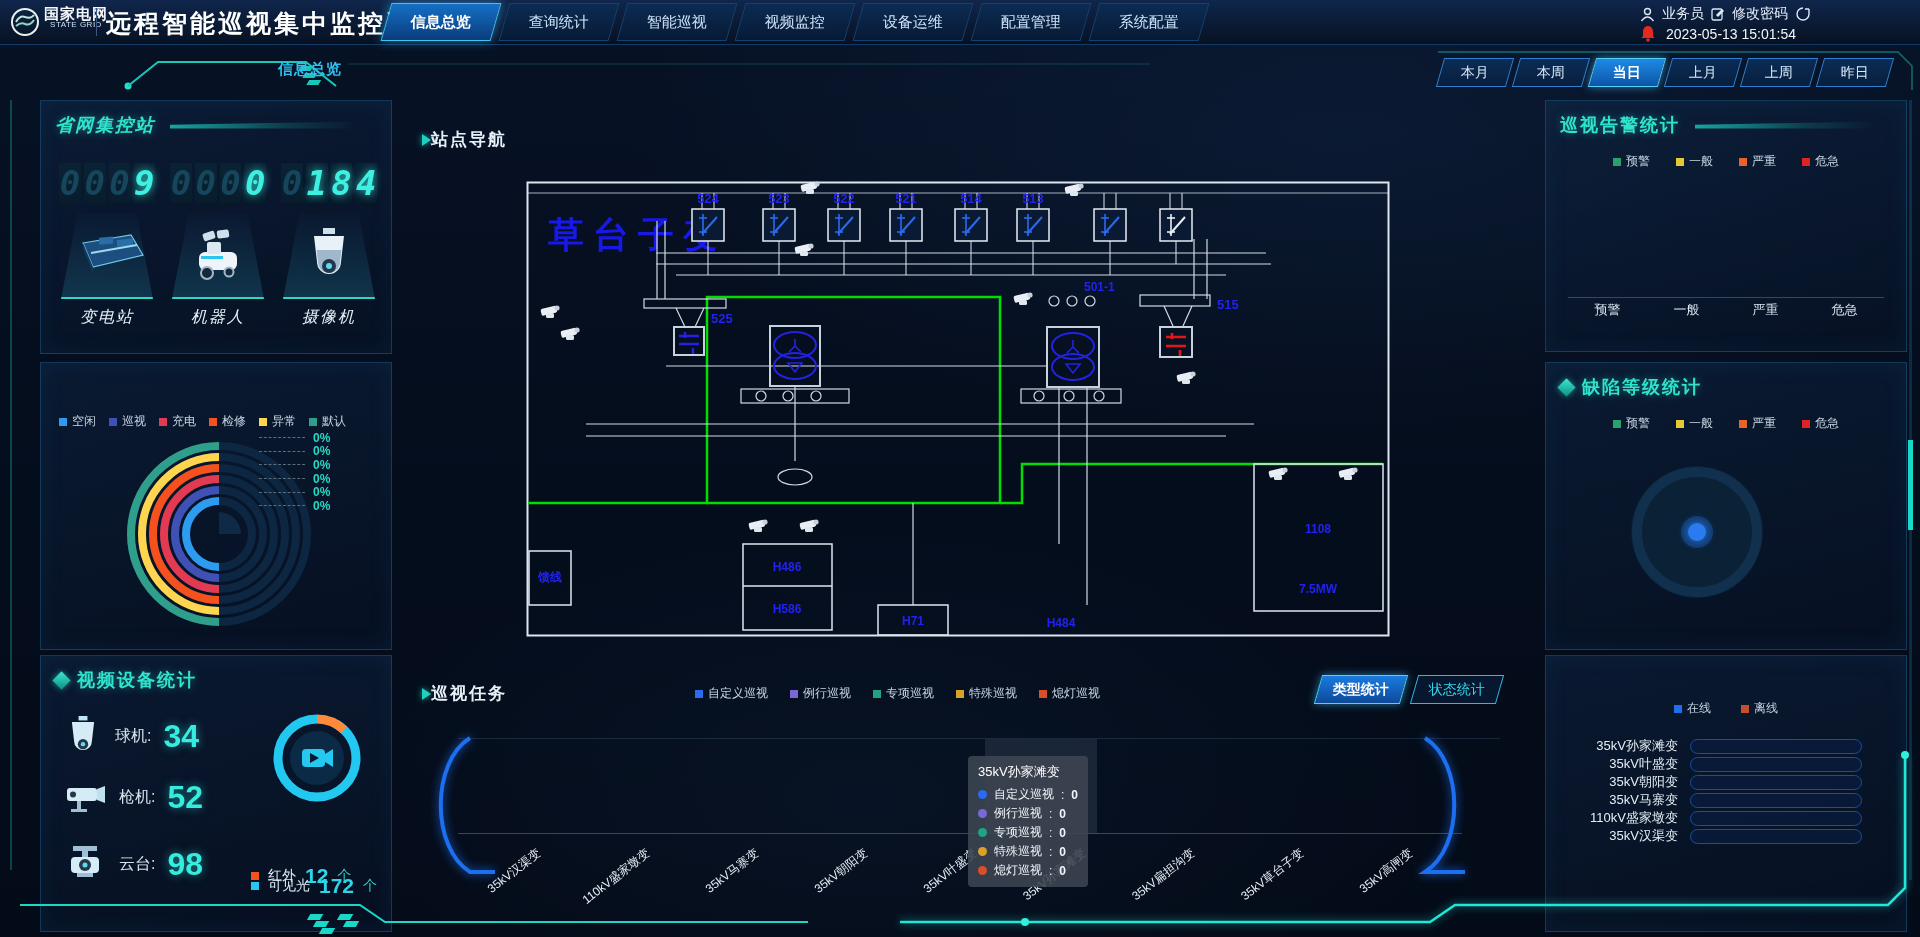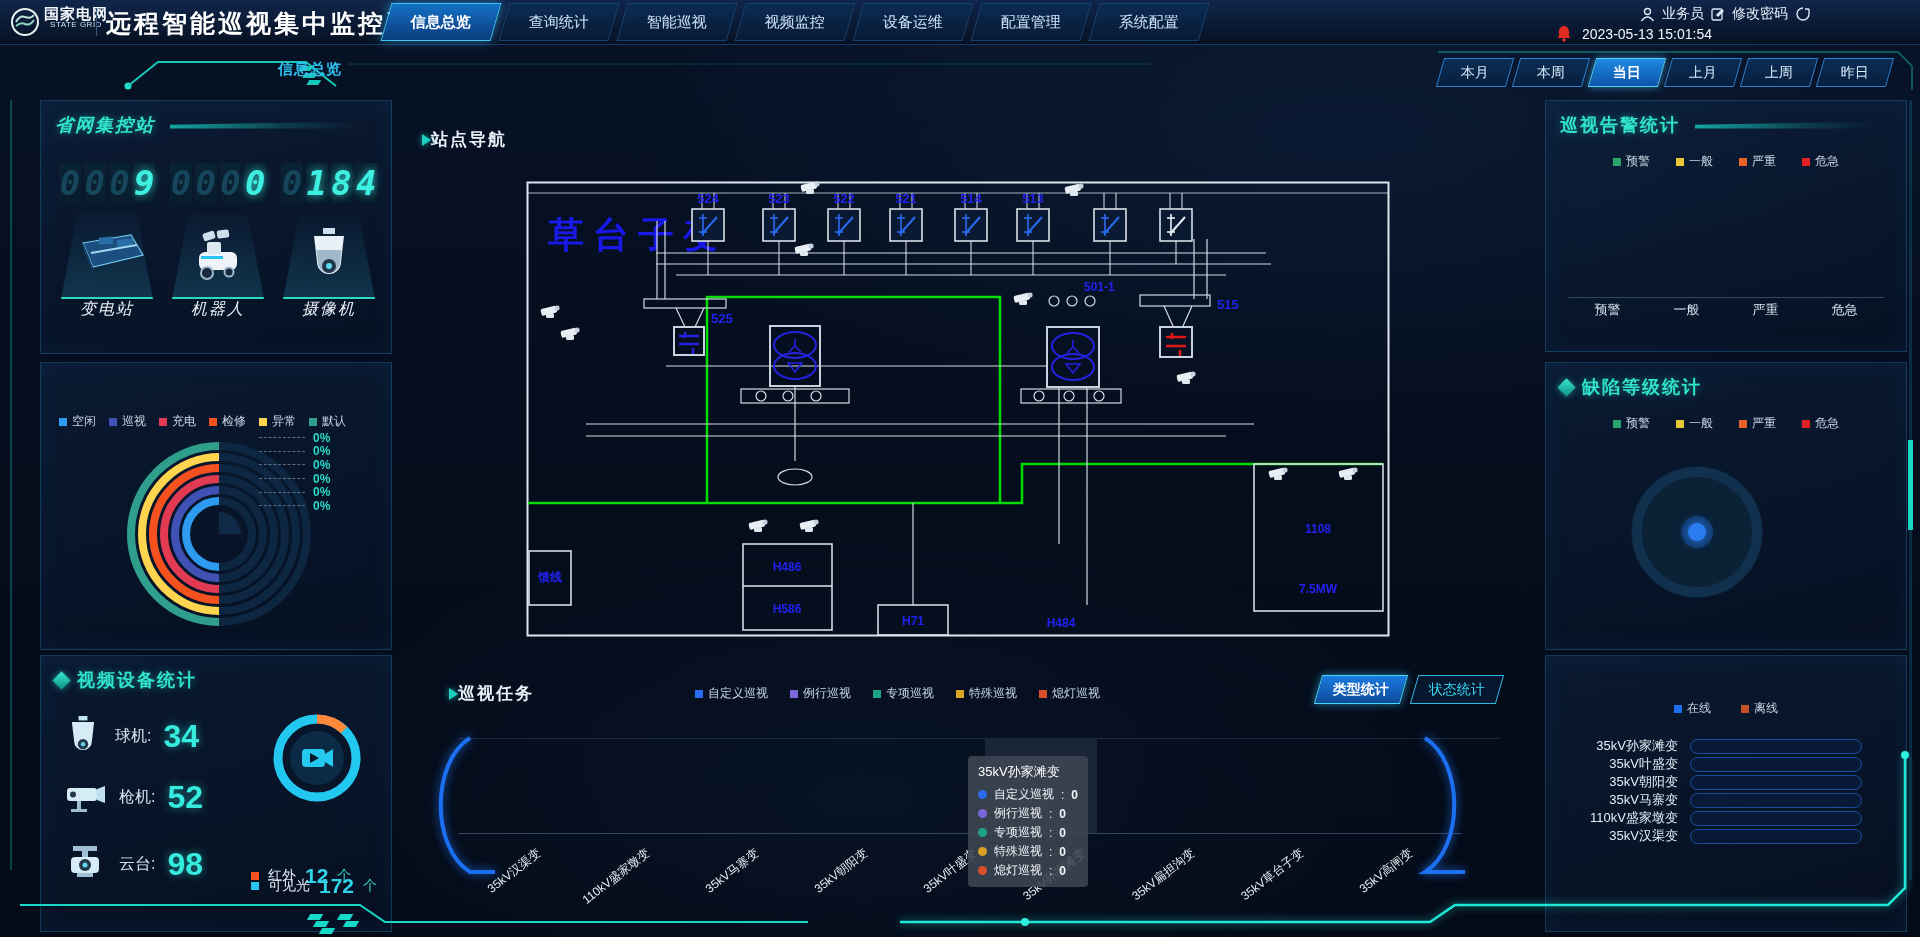--- a/index.html
+++ b/index.html
@@ -20,21 +20,21 @@
   .brand .en{font-size:8px;color:#cfe0ee;letter-spacing:.5px;text-align:center;}
   .vdiv{position:absolute;left:96px;top:8px;width:1px;height:28px;background:#3a587e;}
   .apptitle{position:absolute;left:106px;top:7px;font-size:25px;font-weight:bold;color:#ffffff;letter-spacing:3px;}
   .tabs{position:absolute;left:386px;top:3px;display:flex;height:38px;}
   .tab{transform:skewX(-16deg);border:1px solid #16406e;background:linear-gradient(180deg,#0c2b52,#071a34);
     margin-right:8px;padding:0 24px;display:flex;align-items:center;cursor:pointer;}
   .tab span{transform:skewX(16deg);font-size:15px;color:#cfe4fa;white-space:nowrap;}
   .tab.active{background:linear-gradient(180deg,#1470c6,#0a3c7c);border-color:#3fc3f2;box-shadow:0 0 10px rgba(64,190,255,.55);}
   .tab.active span{color:#fff;font-weight:bold;}
   .userrow{position:absolute;left:1640px;top:5px;display:flex;align-items:center;gap:7px;font-size:14px;color:#e6f0fa;}
-  .timerow{position:absolute;left:1556px;top:25px;display:flex;align-items:center;gap:10px;font-size:14px;color:#f0f6fc;}
+  .timerow{position:absolute;left:1640px;top:25px;display:flex;align-items:center;gap:10px;font-size:14px;color:#f0f6fc;}
 
   
   .subbar{position:absolute;left:0;top:44px;width:1920px;height:50px;}
   .crumb{position:absolute;left:278px;top:16px;font-size:15px;color:#2fc0f0;font-weight:bold;letter-spacing:1px;}
   .tfilters{position:absolute;left:1440px;top:14px;display:flex;gap:6px;}
   .tbtn{transform:skewX(-16deg);border:1px solid #2f7fd0;background:linear-gradient(180deg,#0b2c55,#081f3e);
     padding:4px 0;width:68px;text-align:center;cursor:pointer;}
   .tbtn span{display:inline-block;transform:skewX(16deg);font-size:14px;color:#d8eaFC;}
   .tbtn.active{background:linear-gradient(180deg,#1e8ae4,#0d54a8);border-color:#55d0f5;box-shadow:0 0 8px rgba(70,190,255,.6);}
   .tbtn.active span{color:#fff;font-weight:bold;}
@@ -54,21 +54,21 @@
 
   
   .counter{position:absolute;width:96px;text-align:center;}
   .cdigits{display:flex;justify-content:center;gap:3px;}
   .digit{font-family:"DejaVu Sans Mono",monospace;font-weight:bold;font-size:34px;line-height:40px;width:22px;
     color:#16465c;background:linear-gradient(180deg,#0a2334,#081c2c);border-radius:2px;}
   .digit.on{color:#3df0e2;text-shadow:0 0 9px rgba(60,240,225,.8);}
   .pedestal{margin:10px auto 0;width:92px;height:84px;display:flex;align-items:center;justify-content:center;
     background:linear-gradient(180deg,rgba(20,70,110,.05),rgba(40,140,170,.28));
     clip-path:polygon(18% 0,82% 0,100% 100%,0 100%);border-bottom:2px solid #2fd8c0;}
-  .clabel{font-size:16px;color:#eaf2f8;letter-spacing:2px;}
+  .clabel{margin-top:8px;font-size:16px;color:#eaf2f8;letter-spacing:2px;}
 
   
   .legend{display:flex;align-items:center;}
   .litem{display:flex;align-items:center;gap:5px;font-size:12px;color:#c8d6e4;white-space:nowrap;}
   .sq{width:8px;height:8px;}
   .dot{width:9px;height:9px;border-radius:50%;}
 
   
   .zrow{display:flex;align-items:center;gap:8px;height:13.6px;}
   .zrow .dash{width:46px;border-top:1px dashed #5c6d80;}
@@ -558,21 +558,21 @@
       <use href="#cam" transform="translate(497,117)"></use>
     <use href="#cam" transform="translate(24,130)"></use>
       <use href="#cam" transform="translate(44,152)"></use>
     <use href="#cam" transform="translate(660,196)"></use>
     <use href="#cam" transform="translate(232,344)"></use>
       <use href="#cam" transform="translate(283,344)"></use>
     <use href="#cam" transform="translate(752,292)"></use>
       <use href="#cam" transform="translate(822,292)"></use>
   </svg>
 
-  <div class="ctitle" style="left:422px;top:682px;margin-left:27px;">
+  <div class="ctitle" style="left:422px;top:682px;">
     <span class="mark"></span>
     <span class="txt">巡视任务</span>
   </div>
 
   <div class="legend" style="position:absolute;left:695px;top:685px;gap:22px;">
     <div class="litem">
         <span class="sq" style="background: rgb(43, 107, 240);"></span>
         <span>自定义巡视</span>
       </div>
     <div class="litem">

